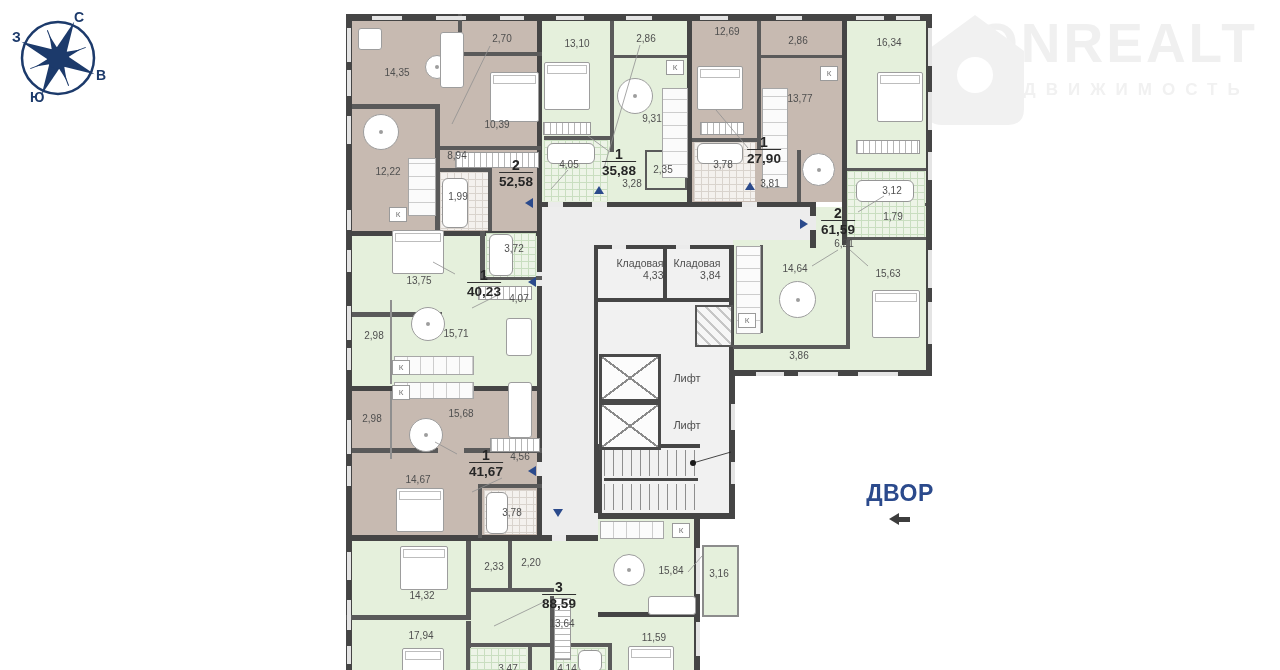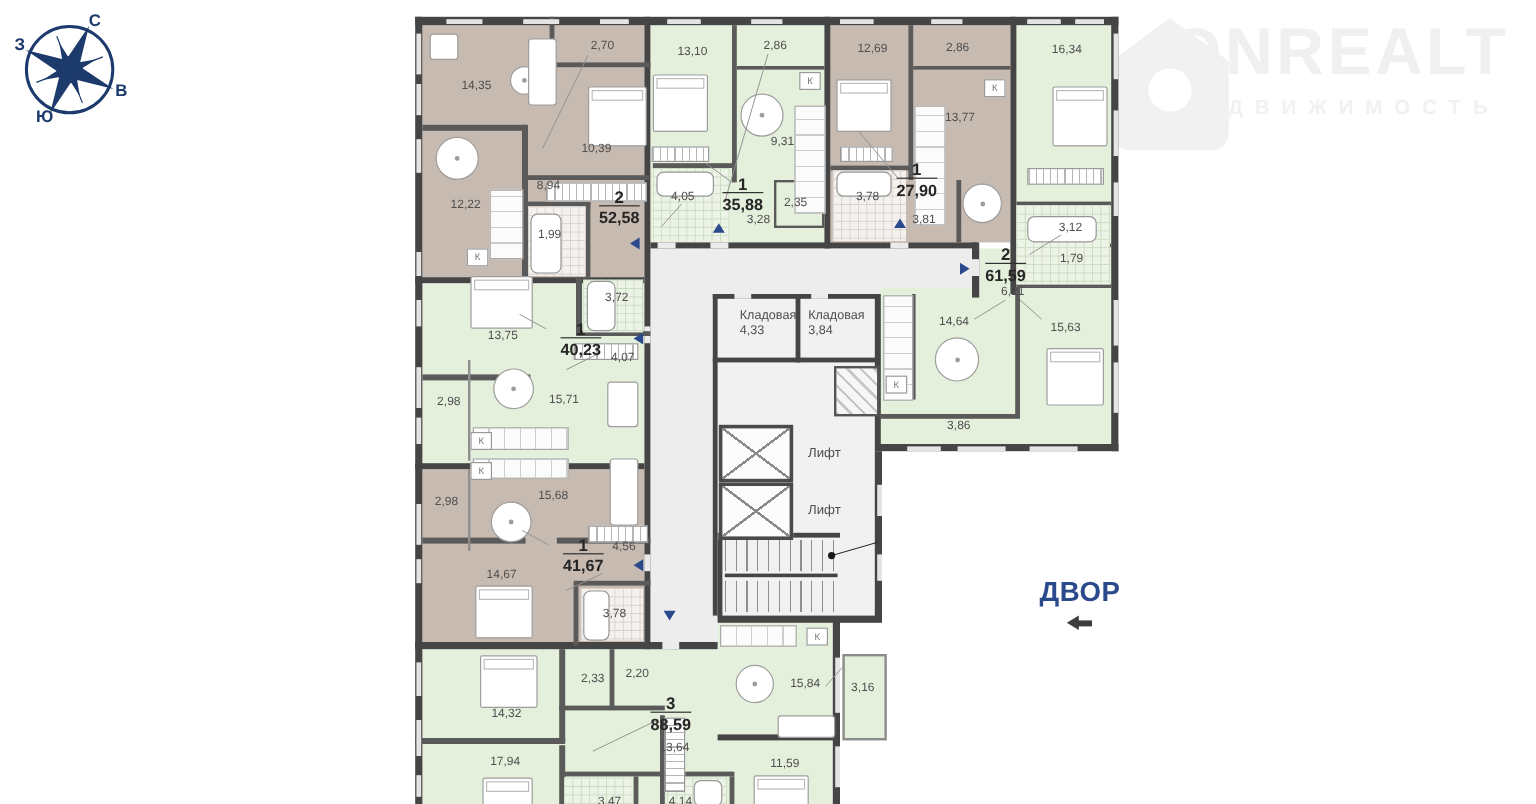--- a/index.html
+++ b/index.html
@@ -32,21 +32,21 @@
   .lift{position:absolute;width:56px;height:42px;border:3px solid #4a4a4a;background:
         linear-gradient(to top right,transparent calc(50% - 1px),#8a8a8a calc(50% - 1px) calc(50% + 1px),transparent calc(50% + 1px)),
         linear-gradient(to bottom right,transparent calc(50% - 1px),#8a8a8a calc(50% - 1px) calc(50% + 1px),transparent calc(50% + 1px)),#fcfcfc;z-index:9}
   .treads{position:absolute;background:repeating-linear-gradient(90deg,#8e8e8e 0 1px,transparent 1px 9px);z-index:9}
   .dot{position:absolute;width:6px;height:6px;border-radius:50%;background:#1a1a1a;z-index:12}
   .da{position:absolute;width:0;height:0;z-index:35}
   .dal{border-top:5px solid transparent;border-bottom:5px solid transparent;border-right:8px solid #2b4a8c}
   .dar{border-top:5px solid transparent;border-bottom:5px solid transparent;border-left:8px solid #2b4a8c}
   .dau{border-left:5px solid transparent;border-right:5px solid transparent;border-bottom:8px solid #2b4a8c}
   .dad{border-left:5px solid transparent;border-right:5px solid transparent;border-top:8px solid #2b4a8c}
-  .stor{position:absolute;transform:translate(-50%,-50%);font-size:10.5px;color:#4f4f4f;text-align:left;line-height:12px;z-index:30}
+  .stor{position:absolute;transform:translate(-50%,-50%);font-size:10.5px;color:#4f4f4f;text-align:right;line-height:12px;z-index:30}
   .liftlab{position:absolute;transform:translate(-50%,-50%);font-size:11px;color:#4f4f4f;z-index:30}
   #watermark{position:absolute;left:930px;top:8px;z-index:0}
   #wm-name{font-size:55px;font-weight:800;letter-spacing:3px;color:#f0f0f0;line-height:70px;margin-left:45px}
   #wm-sub{font-size:17px;font-weight:700;letter-spacing:10px;color:#f1f1f1;margin-left:50px;margin-top:2px}
   #dvor{position:absolute;left:862px;top:480px;width:76px;text-align:center;z-index:40}
   #dvor .txt{font-size:23px;font-weight:800;color:#2b4a8c;letter-spacing:.5px}
   #dvor .arr{display:inline-block;margin-top:6px;position:relative;width:22px;height:13px}
   #dvor .arr .head{position:absolute;left:0;top:0;width:0;height:0;border-top:6.5px solid transparent;border-bottom:6.5px solid transparent;border-right:10px solid #3d3d3d}
   #dvor .arr .tail{position:absolute;left:9px;top:4px;width:12px;height:5px;background:#3d3d3d}
   svg text{font-family:"Liberation Sans",sans-serif}
@@ -321,37 +321,37 @@
 <div class="rl" style="left:497px;top:124px">10,39</div>
 <div class="rl" style="left:457px;top:155px">8,94</div>
 <div class="rl" style="left:388px;top:171px">12,22</div>
 <div class="rl" style="left:458px;top:196px">1,99</div>
 <div class="rl" style="left:577px;top:43px">13,10</div>
 <div class="rl" style="left:646px;top:38px">2,86</div>
 <div class="rl" style="left:652px;top:118px">9,31</div>
 <div class="rl" style="left:569px;top:164px">4,05</div>
 <div class="rl" style="left:663px;top:169px">2,35</div>
 <div class="rl" style="left:632px;top:183px">3,28</div>
-<div class="rl" style="left:727px;top:41px">12,69</div>
+<div class="rl" style="left:727px;top:31px">12,69</div>
 <div class="rl" style="left:798px;top:40px">2,86</div>
 <div class="rl" style="left:800px;top:98px">13,77</div>
 <div class="rl" style="left:723px;top:164px">3,78</div>
 <div class="rl" style="left:770px;top:183px">3,81</div>
 <div class="rl" style="left:889px;top:42px">16,34</div>
 <div class="rl" style="left:892px;top:190px">3,12</div>
 <div class="rl" style="left:893px;top:216px">1,79</div>
 <div class="rl" style="left:844px;top:243px">6,21</div>
 <div class="rl" style="left:795px;top:268px">14,64</div>
 <div class="rl" style="left:888px;top:273px">15,63</div>
 <div class="rl" style="left:799px;top:355px">3,86</div>
 <div class="rl" style="left:419px;top:280px">13,75</div>
 <div class="rl" style="left:514px;top:248px">3,72</div>
 <div class="rl" style="left:519px;top:298px">4,07</div>
 <div class="rl" style="left:374px;top:335px">2,98</div>
-<div class="rl" style="left:470px;top:333px">15,71</div>
+<div class="rl" style="left:456px;top:333px">15,71</div>
 <div class="rl" style="left:372px;top:418px">2,98</div>
 <div class="rl" style="left:461px;top:413px">15,68</div>
 <div class="rl" style="left:520px;top:456px">4,56</div>
 <div class="rl" style="left:418px;top:479px">14,67</div>
 <div class="rl" style="left:512px;top:512px">3,78</div>
 <div class="rl" style="left:422px;top:595px">14,32</div>
 <div class="rl" style="left:494px;top:566px">2,33</div>
 <div class="rl" style="left:531px;top:562px">2,20</div>
 <div class="rl" style="left:421px;top:635px">17,94</div>
 <div class="rl" style="left:562px;top:623px">13,64</div>

